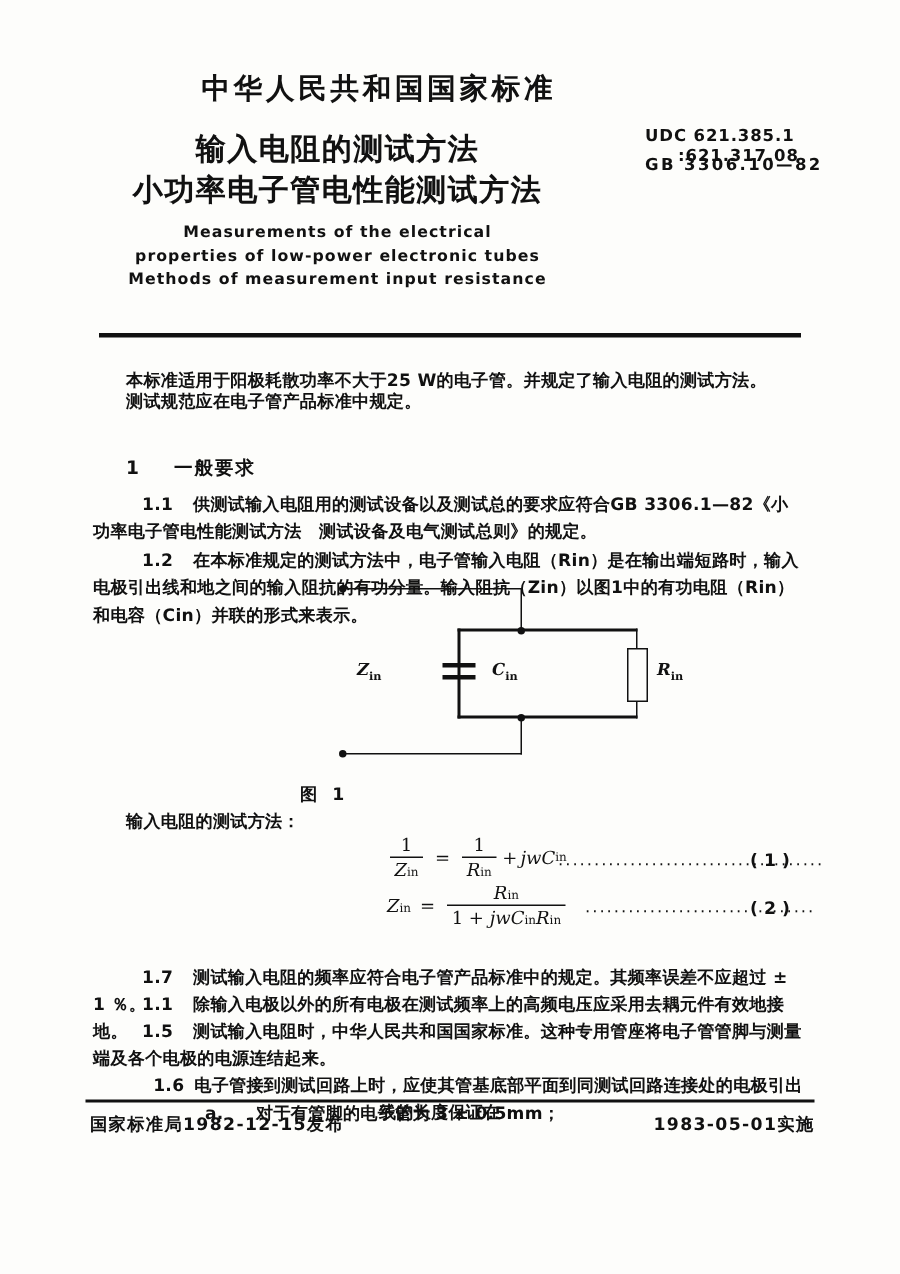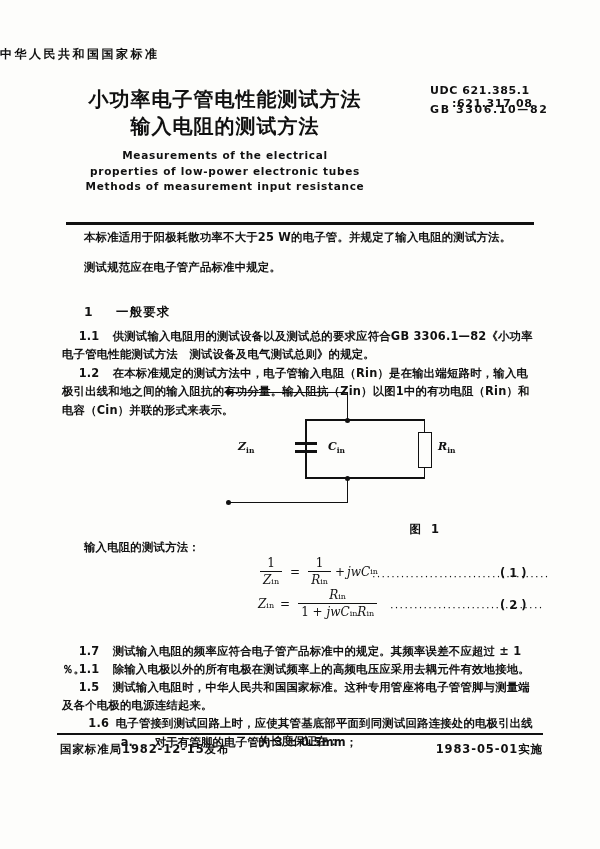--- a/index.html
+++ b/index.html
@@ -18,21 +18,22 @@
     background: #fdfdfb;
     overflow: hidden;
   }
 
   
   .nat-head {
     position: absolute;
     top: 46px;
     left: 0;
     width: 505px;
-    font-size: 12px;
+    text-align: center;
+    font-size: 19px;
     font-weight: bold;
     letter-spacing: 2.5px;
   }
   .main-title {
     position: absolute;
     top: 86px;
     left: 60px;
     width: 330px;
     text-align: center;
     font-size: 20px;
@@ -92,32 +93,32 @@
 
   
   .txt {
     position: absolute;
     font-size: 11.4px;
     font-weight: bold;
     line-height: 18.5px;
     letter-spacing: 0.2px;
     white-space: pre-wrap;
   }
-  .p-intro   { left: 84px;  top: 228px; width: 452px; }
+  .p-intro   { left: 84px;  top: 244px; width: 452px; }
   .p-intro2  { left: 84px;  top: 258px; width: 452px; }
   .h-sec     { left: 62px;  top: 284px; font-size: 12.4px; letter-spacing: 1.2px; }
   .p-11      { left: 62px;  top: 308px; width: 474px; text-indent: 0; }
   .p-12      { left: 62px;  top: 345px; width: 474px; }
   .p-det     { left: 84px;  top: 538px; }
   .p-13      { left: 62px;  top: 623px; width: 474px; }
   .p-14      { left: 62px;  top: 641px; width: 474px; }
   .p-15      { left: 62px;  top: 659px; width: 474px; }
   .p-16      { left: 62px;  top: 695px; width: 474px; text-align: center; }
   .p-a       { left: 104px; top: 714px; width: 430px; }
-  .num { display: inline-block; width: 34px; }
+  .num { display: inline-block; width: 34px; margin-left: 16px; }
   .num-w { display: inline-block; width: 32px; }
 
   
   .figure {
     position: absolute;
     left: 200px;
     top: 380px;
     width: 230px;
     height: 150px;
   }
@@ -137,23 +138,23 @@
   .lbl {
     position: absolute;
     font-family: "DejaVu Serif", "Liberation Serif", serif;
     font-style: italic;
     font-size: 11px;
     font-weight: bold;
   }
   .lbl sub { font-size: 7.5px; font-style: normal; }
   .fig-cap {
     position: absolute;
-    left: 212px; top: 522px;
+    left: 200px; top: 522px;
     width: 230px;
-    text-align: right;
+    text-align: left;
     font-size: 11.5px;
     font-weight: bold;
     letter-spacing: 3px;
   }
 
   
   .formula-row {
     position: absolute;
     display: flex;
     align-items: center;
@@ -211,22 +212,22 @@
   }
 </style>
 </head>
 <body>
 
 <div id="page">
 
   <div class="nat-head">中华人民共和国国家标准</div>
 
   <div class="main-title">
+    <div>输入电阻的测试方法</div>
     <div>小功率电子管电性能测试方法</div>
-    <div>输入电阻的测试方法</div>
   </div>
 
   <div class="en-title">
     <div>Measurements of the electrical</div>
     <div>properties of low-power electronic tubes</div>
     <div>Methods of measurement input resistance</div>
   </div>
 
   <div class="udc-block">
     <div class="l1">UDC 621.385.1</div>

